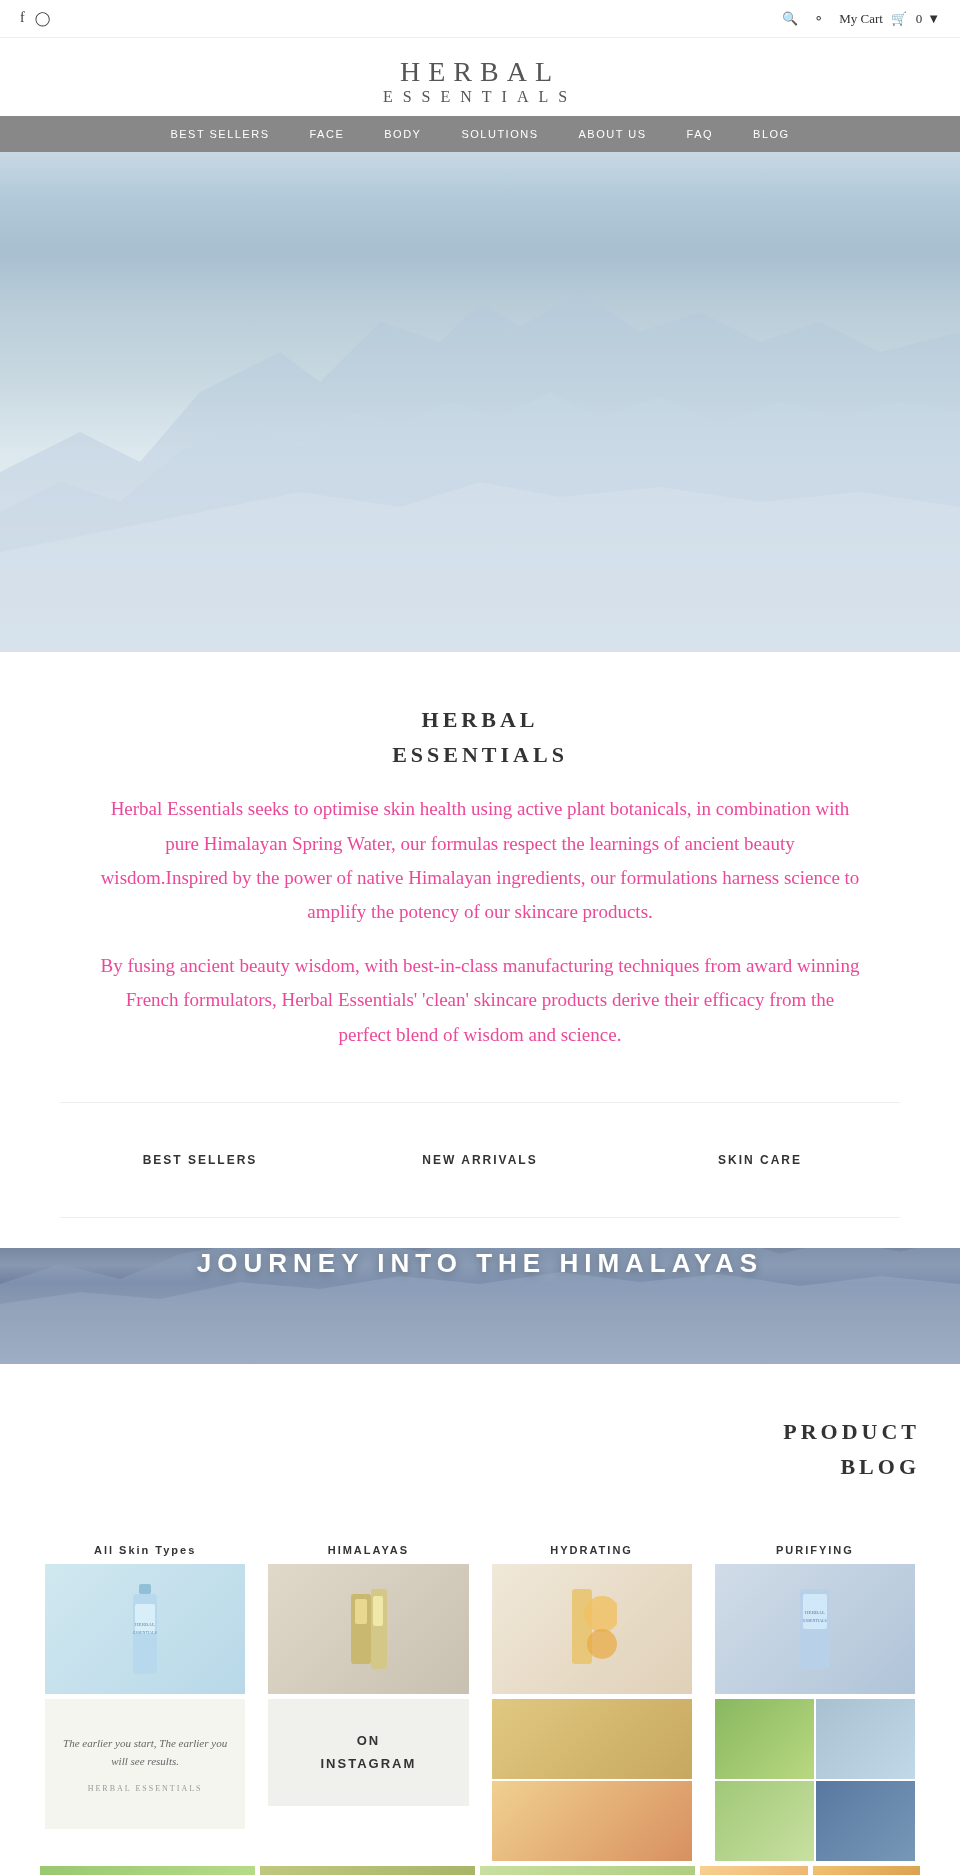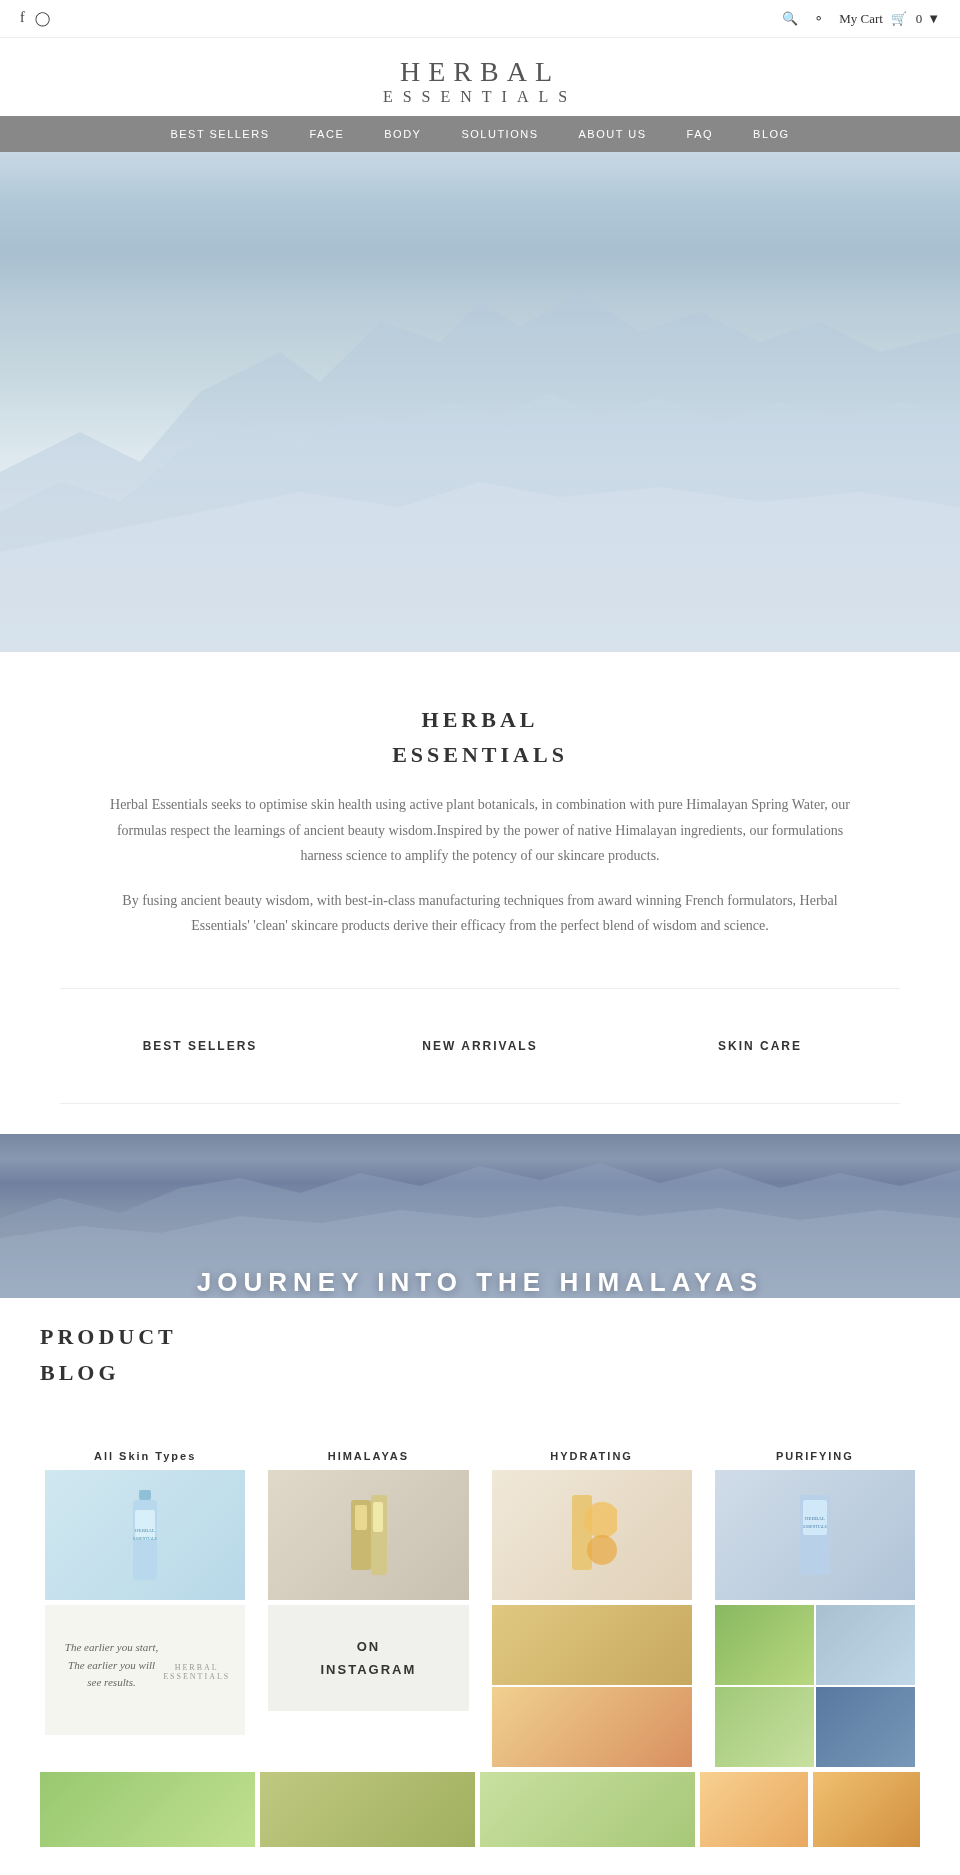--- a/index.html
+++ b/index.html
@@ -40,60 +40,60 @@
       background: linear-gradient(
         180deg,
         #d0dce8 0%, #b8ccd8 20%, #c5d5e0 40%,
         #dde8ee 60%, #eef2f0 80%, #f8f6f0 100%
       );
     }
 
     
     .about-section { padding: 50px 100px 30px; text-align: center; }
     .about-section h2 { font-size: 22px; letter-spacing: 4px; color: #333; font-weight: 700; line-height: 1.6; margin-bottom: 20px; }
-    .about-section p { font-size: 14px; color: #737373; line-height: 1.8; margin-bottom: 20px; }
+    .about-section p { font-size: 19px; color: #ec4899; line-height: 1.8; margin-bottom: 20px; }
 
     
     .category-links { display: flex; justify-content: center; gap: 0; padding: 40px 0; border-top: 1px solid #eee; border-bottom: 1px solid #eee; margin: 0 60px; }
     .category-link { flex: 1; text-align: center; font-size: 12px; letter-spacing: 2px; color: #333; text-decoration: none; font-family: Arial, sans-serif; font-weight: 700; padding: 10px; cursor: pointer; }
 
     
-    .product-range-section { padding: 21px 40px 30px; text-align: left; }
+    .product-range-section { padding: 50px 40px 30px; text-align: right; }
     .product-range-section h2 { font-size: 22px; letter-spacing: 4px; color: #333; font-weight: 700; line-height: 1.6; margin-bottom: 30px; }
     .product-col {
       flex: 1; padding: 0 5px;
     }
     .product-col-title {
       font-size: 11px; letter-spacing: 2px; color: #333;
       font-family: Arial, sans-serif; font-weight: 700;
       margin-bottom: 8px; text-align: center;
     }
     .product-img-box {
       width: 100%; background: #e8edf2; overflow: hidden;
     }
 
     
     .img-allskin { height: 130px; background: linear-gradient(135deg, #d0e8f0 0%, #b8d8e8 100%); position: relative; }
 
     
     .quote-card {
       background: #f5f5f0; padding: 20px 15px; text-align: center;
-      height: 130px; display: flex; flex-direction: row;
+      height: 130px; display: flex; flex-direction: column;
       justify-content: center; align-items: center;
     }
     .quote-text { font-style: italic; font-size: 11px; color: #555; line-height: 1.6; margin-bottom: 8px; }
     .quote-brand { font-size: 9px; letter-spacing: 2px; color: #888; }
 
     .products-section { padding: 0 40px 20px; }
 
     .himalaya-full-banner {
-      width: 100%; height: 164px;
+      width: 100%; height: 116px;
       background:
         linear-gradient(rgba(70,90,120,0.55), rgba(60,80,110,0.65));
-      display: flex; align-items: flex-end; justify-content: center;
+      display: flex; align-items: flex-start; justify-content: center;
       position: relative; overflow: hidden;
     }
     .himalaya-bg-shape {
       position: absolute; width: 100%; height: 100%;
       background: linear-gradient(180deg,
         #7888a0 0%, #8898b0 15%, #7080a0 30%,
         #8090a8 45%, #9098a8 60%, #a0a8b8 80%, #b0b8c8 100%
       );
       z-index: 0;
     }

